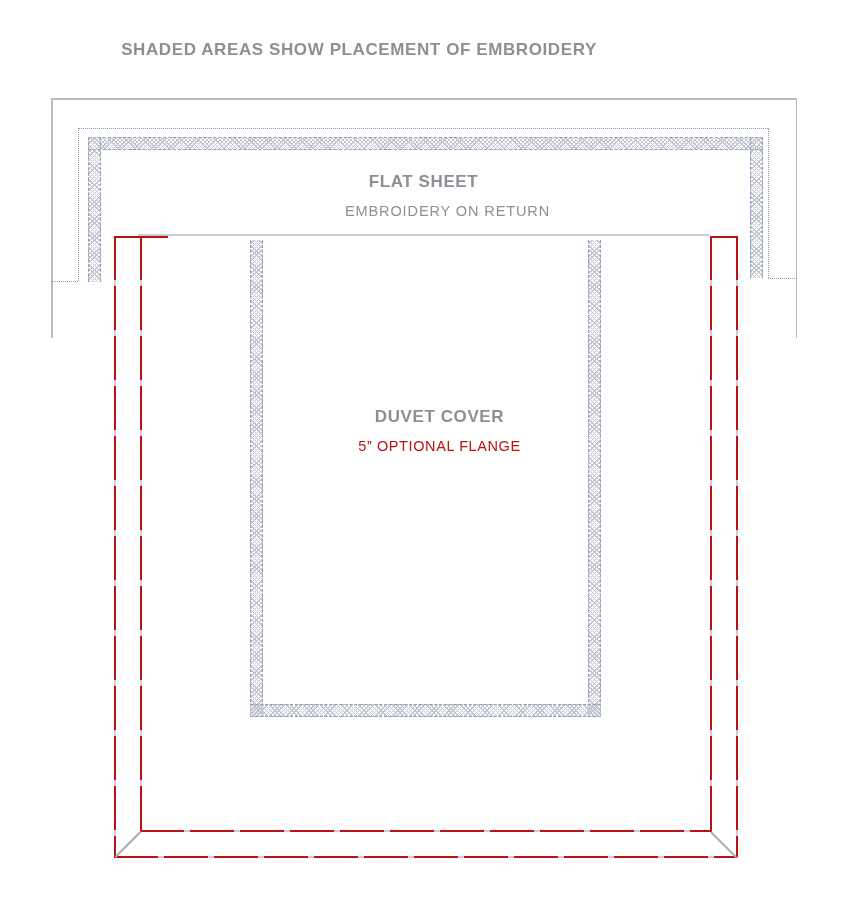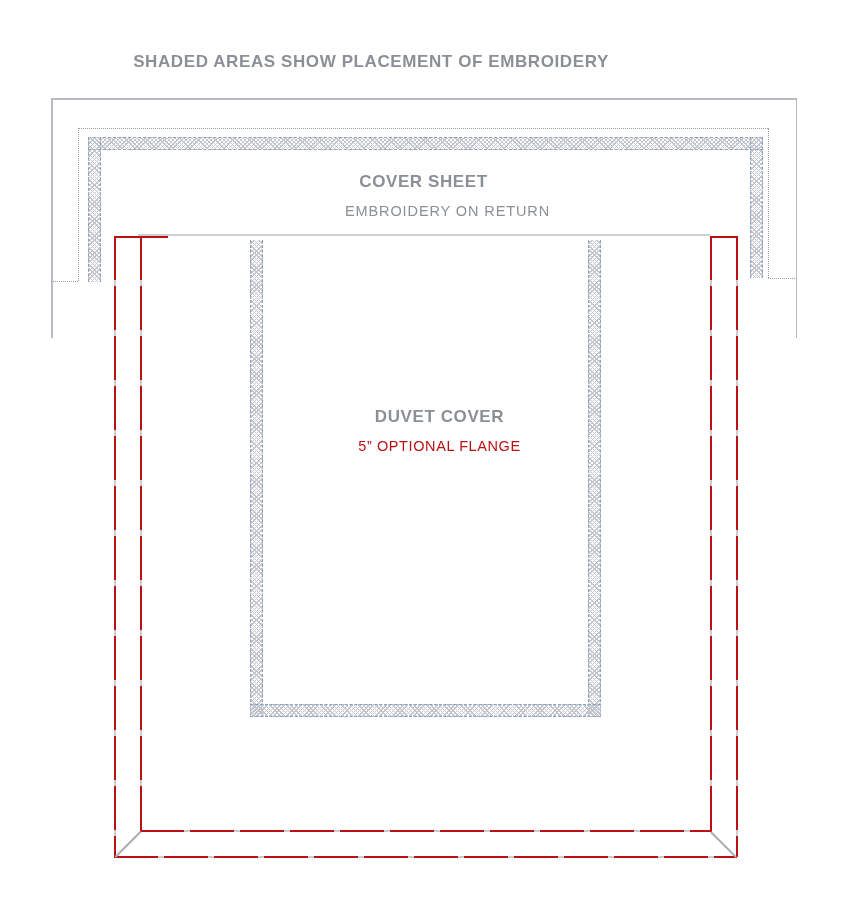--- a/index.html
+++ b/index.html
@@ -16,21 +16,21 @@
   .canvas{
     position:relative;
     width:847px;height:900px;
     margin:0 auto;
     background:#ffffff;
     font-family:"Liberation Sans", sans-serif;
     overflow:hidden;
   }
   .title{
     position:absolute;left:0;top:40px;width:718px;
-    margin:12px;text-align:center;
+    margin:0;text-align:center;
     font-size:17px;font-weight:700;letter-spacing:.6px;
     color:var(--text-gray);
   }
   .line{position:absolute;box-sizing:border-box;}
   .solid-gray{background:var(--line-gray);}
   .dot-h{border-top:1px dotted var(--dot-gray);height:0;}
   .dot-v{border-left:1px dotted var(--dot-gray);width:0;}
   .red-solid-h{height:2px;background:var(--accent-red);}
   .red-h{height:2px;background:repeating-linear-gradient(to right,var(--accent-red) 0 44px,#c9ccd0 44px 50px);}
   .red-v{width:2px;background:repeating-linear-gradient(to bottom,var(--accent-red) 0 44px,#c9ccd0 44px 50px);}
@@ -68,21 +68,21 @@
   <div class="line dot-v" style="left:78px;top:128px;height:153px;"></div>
   <div class="line dot-v" style="left:768px;top:128px;height:150px;"></div>
   <div class="line dot-h" style="left:51px;top:281px;width:27px;"></div>
   <div class="line dot-h" style="left:768px;top:278px;width:29px;"></div>
 
   <div class="hband hband-h" style="left:88px;top:137px;width:675px;"></div>
   <div class="hband hband-v" style="left:88px;top:137px;height:145px;"></div>
   <div class="hband hband-v" style="left:750px;top:137px;height:141px;"></div>
 
   <div class="label-block" style="top:172px;">
-    <div class="lbl-main">COVER SHEET</div>
+    <div class="lbl-main">FLAT SHEET</div>
     <div class="lbl-sub">EMBROIDERY ON RETURN</div>
   </div>
 
   <div class="line top-gray" style="left:138px;top:234px;width:572px;"></div>
   <div class="line red-solid-h" style="left:114px;top:235.5px;width:54px;"></div>
   <div class="line red-solid-h" style="left:710px;top:235.5px;width:27px;"></div>
 
   <div class="line red-v" style="left:114px;top:236px;height:621px;"></div>
   <div class="line red-v" style="left:735.5px;top:236px;height:621px;"></div>
   <div class="line red-h" style="left:114px;top:855.5px;width:623px;"></div>

